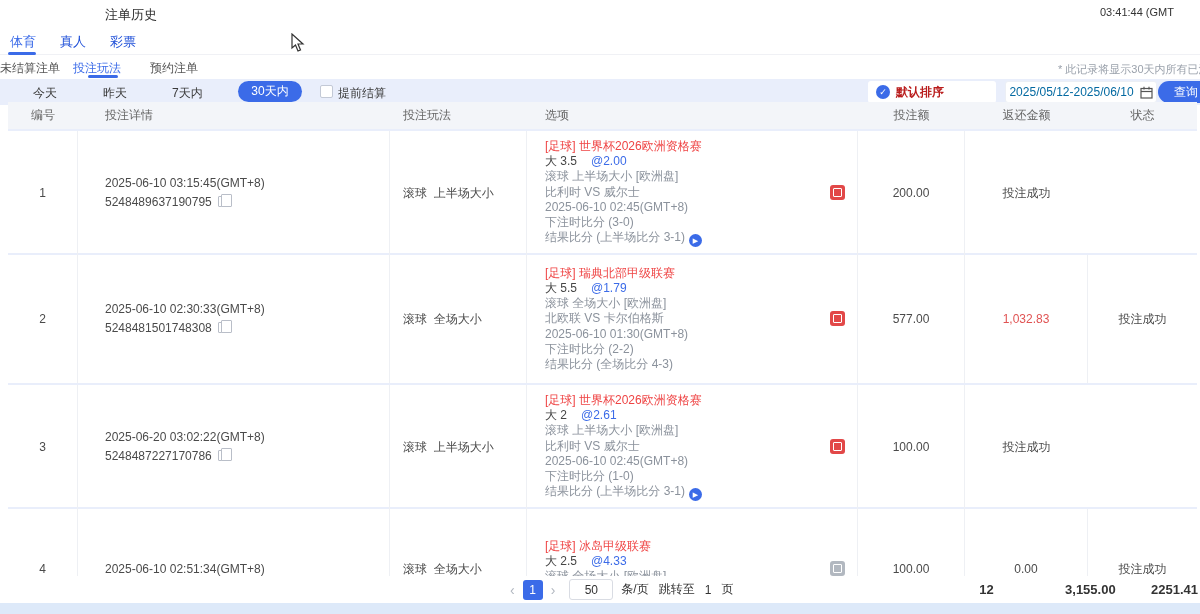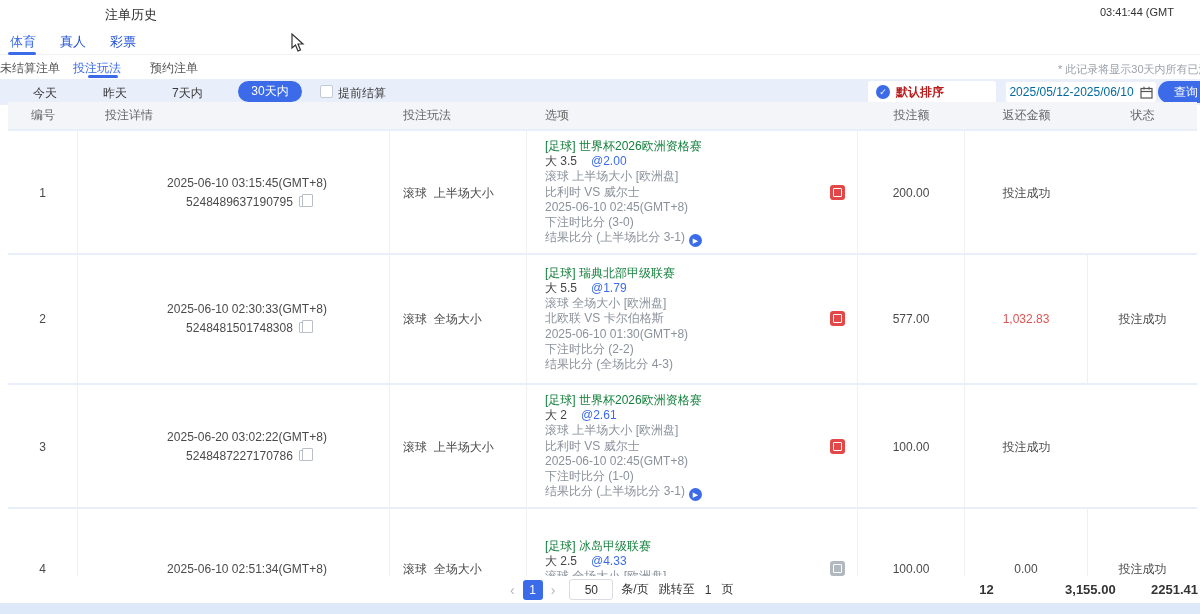--- a/index.html
+++ b/index.html
@@ -44,26 +44,26 @@
   .thead .hc{display:flex;align-items:center;}
   .hc1{justify-content:center;}
   .hc2{padding-left:27px;}
   .hc3{padding-left:13px;}
   .hc4{padding-left:18px;}
   .hc5,.hc6,.hc7{justify-content:center;}
   .row{background:#fff;margin-top:2px;}
   .c{border-right:1px solid #eef0f4;display:flex;align-items:center;font-size:12px;color:#4a4a4a;}
   .c:last-child{border-right:none;}
   .c1{justify-content:center;}
-  .c2{flex-direction:column;align-items:center;justify-content:center;padding-left:27px;line-height:19px;}
+  .c2{flex-direction:column;align-items:flex-start;justify-content:center;padding-left:27px;line-height:19px;}
   .c3{padding-left:13px;white-space:pre;}
   .c4{flex-direction:column;align-items:flex-start;justify-content:center;padding:8px 30px 8px 18px;position:relative;}
   .c5,.c6,.c7{justify-content:center;}
   .sel div{line-height:15.2px;font-size:12px;color:#8b929c;}
-  .sel .league{color:#15803d;}
+  .sel .league{color:#ef4444;}
   .sel .pickline{color:#454545;}
   .odds{color:#3b6be8;margin-left:14px;}
   .ret-red{color:#e05353;}
   .flag{position:absolute;right:12px;top:50%;margin-top:-8px;width:15px;height:15px;border-radius:3px;}
   .flag.win{background:#e24848;}
   .flag.lose{background:#b2b8c0;}
   .flag::before{content:"";position:absolute;left:3px;top:3px;width:7px;height:7px;border:1px solid #fff;border-radius:1px;}
   .copy-ic{display:inline-block;position:relative;width:9px;height:11px;border:1px solid #b9bec8;border-radius:1px;margin-left:6px;background:#fff;cursor:pointer;vertical-align:-1px;}
   .copy-ic::before{content:"";position:absolute;left:2px;top:-3px;width:9px;height:11px;border:1px solid #b9bec8;border-radius:1px;background:#fff;}
   .replay{display:inline-block;width:13px;height:13px;border-radius:50%;background:#3b6be8;color:#fff;font-size:7px;line-height:13px;text-align:center;margin-left:4px;vertical-align:-2px;cursor:pointer;}

